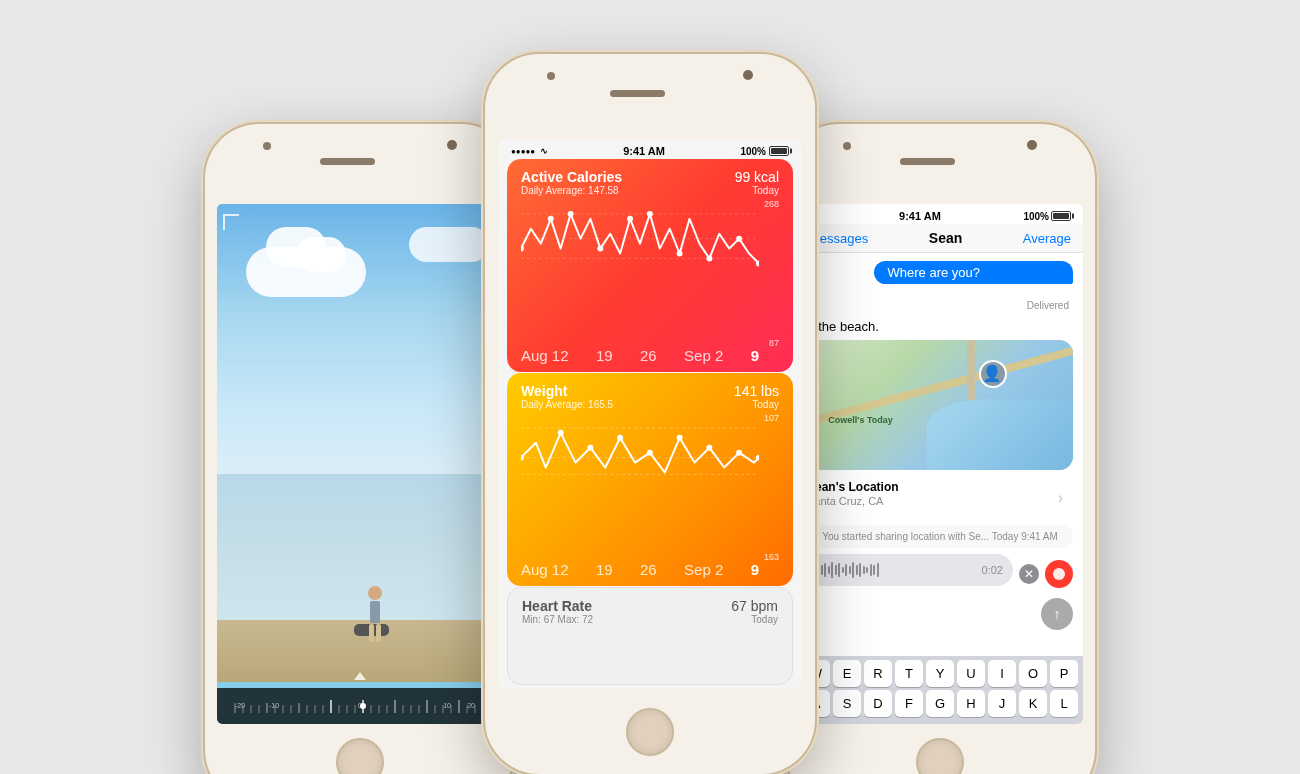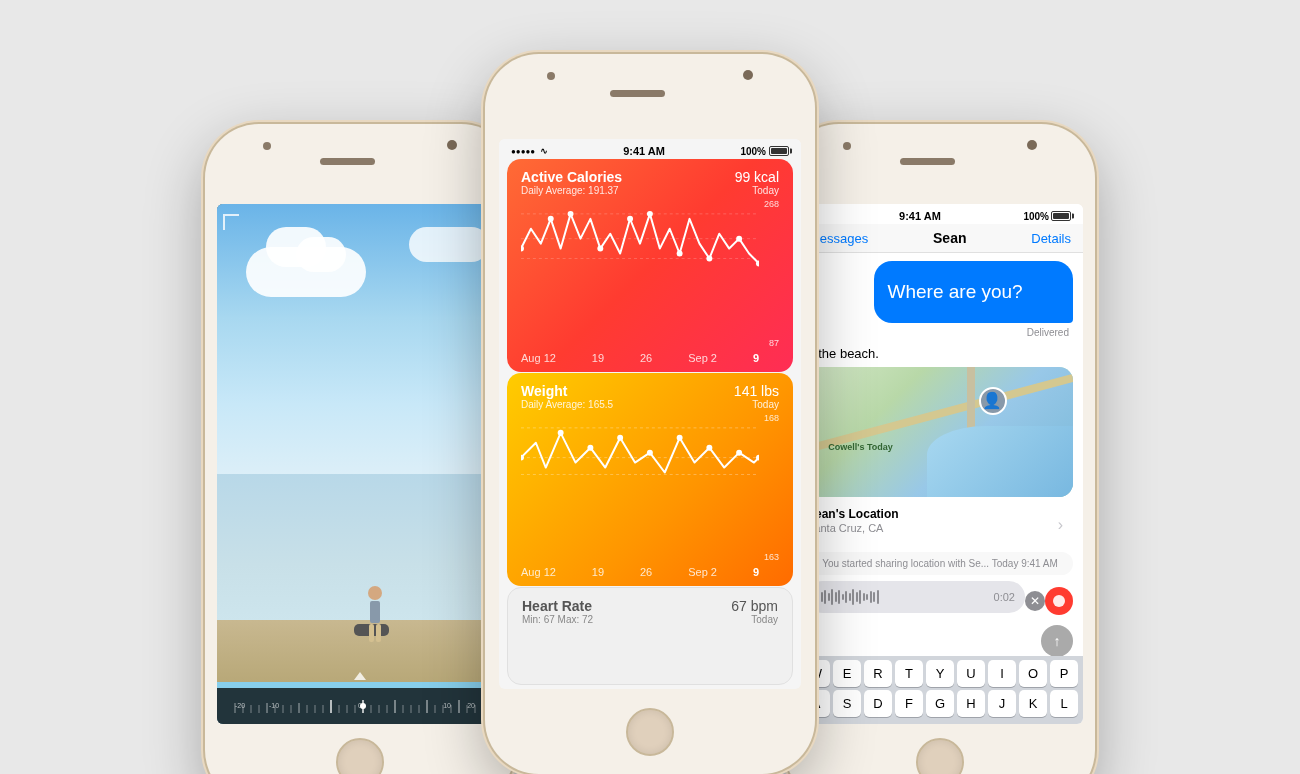--- a/index.html
+++ b/index.html
@@ -460,21 +460,21 @@
       position: absolute;
       bottom: 0;
       left: 0;
       right: 20px;
       display: flex;
       justify-content: space-between;
     }
 
     .x-label {
       color: rgba(255,255,255,0.8);
-      font-size: 11px;
+      font-size: 15px;
     }
 
     .x-label.active {
       color: white;
       font-weight: 700;
     }
 
     
     .chart-svg {
       position: absolute;
@@ -537,25 +537,25 @@
       padding: 8px 10px;
       overflow: hidden;
       position: relative;
       background: #fff;
     }
 
     .bubble-outgoing {
       background: #007aff;
       color: white;
       border-radius: 18px 18px 4px 18px;
-      padding: 20px 14px;
+      padding: 4px 14px;
       max-width: 75%;
       margin-left: auto;
-      margin-bottom: 4px;
-      font-size: 19px;
+      margin-bottom: 16px;
+      font-size: 13px;
     }
 
     .bubble-delivered {
       text-align: right;
       color: #8e8e93;
       font-size: 10px;
       margin-right: 4px;
       margin-bottom: 8px;
     }
 
@@ -910,21 +910,21 @@
         </div>
 
 
 
         <div class="health-cards">
 
           <div class="health-card card-calories">
             <div class="card-header">
               <div>
                 <div class="card-title">Active Calories</div>
-                <div class="card-subtitle">Daily Average: 191.37</div>
+                <div class="card-subtitle">Daily Average: 147.58</div>
               </div>
               <div style="text-align:right;">
                 <div class="card-value">99 kcal</div>
                 <div class="card-date">Today</div>
               </div>
             </div>
             <div class="chart-area">
               <svg class="chart-svg" viewBox="0 0 240 70" preserveAspectRatio="none">
 
                 <line x1="0" y1="15" x2="240" y2="15" stroke="rgba(255,255,255,0.2)" stroke-width="1" stroke-dasharray="3,3"></line>
@@ -979,21 +979,21 @@
                 <circle cx="40" cy="20" r="3" fill="white"></circle>
                 <circle cx="70" cy="35" r="3" fill="white"></circle>
                 <circle cx="100" cy="25" r="3" fill="white"></circle>
                 <circle cx="130" cy="40" r="3" fill="white"></circle>
                 <circle cx="160" cy="25" r="3" fill="white"></circle>
                 <circle cx="190" cy="35" r="3" fill="white"></circle>
                 <circle cx="220" cy="40" r="3" fill="white"></circle>
                 <circle cx="240" cy="45" r="3" fill="white"></circle>
               </svg>
               <div class="chart-labels-right">
-                <span class="chart-label">168</span>
+                <span class="chart-label">107</span>
                 <span class="chart-label">163</span>
               </div>
               <div class="chart-x-labels">
                 <span class="x-label">Aug 12</span>
                 <span class="x-label">19</span>
                 <span class="x-label">26</span>
                 <span class="x-label">Sep 2</span>
                 <span class="x-label active">9</span>
               </div>
             </div>
@@ -1036,21 +1036,21 @@
             <span style="font-size:10px;">100%</span>
             <div class="battery-body">
               <div class="battery-fill"></div>
             </div>
           </div>
         </div>
 
         <div class="msg-nav-bar">
           <span class="msg-back">Messages</span>
           <span class="msg-contact">Sean</span>
-          <span class="msg-details">Details</span>
+          <span class="msg-details">Average</span>
         </div>
 
         <div class="msg-content">
 
           <div class="bubble-outgoing">
             <span>Where are you?</span>
           </div>
           <div class="bubble-delivered">Delivered</div>
 
           <div class="bubble-incoming-text">t the beach.</div>
@@ -1071,21 +1071,21 @@
             <div class="location-label">Sean's Location</div>
             <div class="location-sub">Santa Cruz, CA</div>
             <span class="location-chevron">›</span>
           </div>
 
           <div class="sharing-notice">
             <span>You started sharing location with Se...
 Today 9:41 AM</span>
           </div>
 
-          <div style="display:flex;align-items:center;margin-bottom:4px;">
+          <div style="display:flex;align-items:center;gap:6px;margin-bottom:4px;">
             <div class="audio-message" style="flex:1;">
               <div class="audio-waveform">
                 <div class="waveform-bar" style="height:6px;"></div>
                 <div class="waveform-bar" style="height:10px;"></div>
                 <div class="waveform-bar" style="height:14px;"></div>
                 <div class="waveform-bar" style="height:8px;"></div>
                 <div class="waveform-bar" style="height:16px;"></div>
                 <div class="waveform-bar" style="height:10px;"></div>
                 <div class="waveform-bar" style="height:14px;"></div>
                 <div class="waveform-bar" style="height:6px;"></div>

